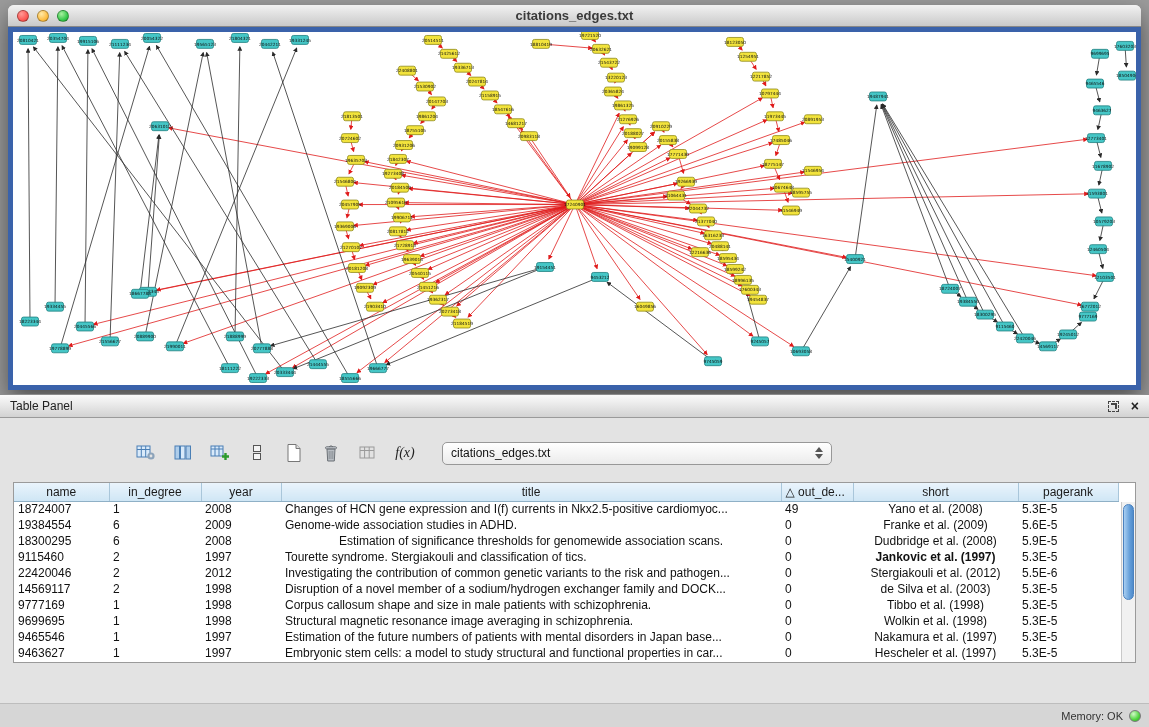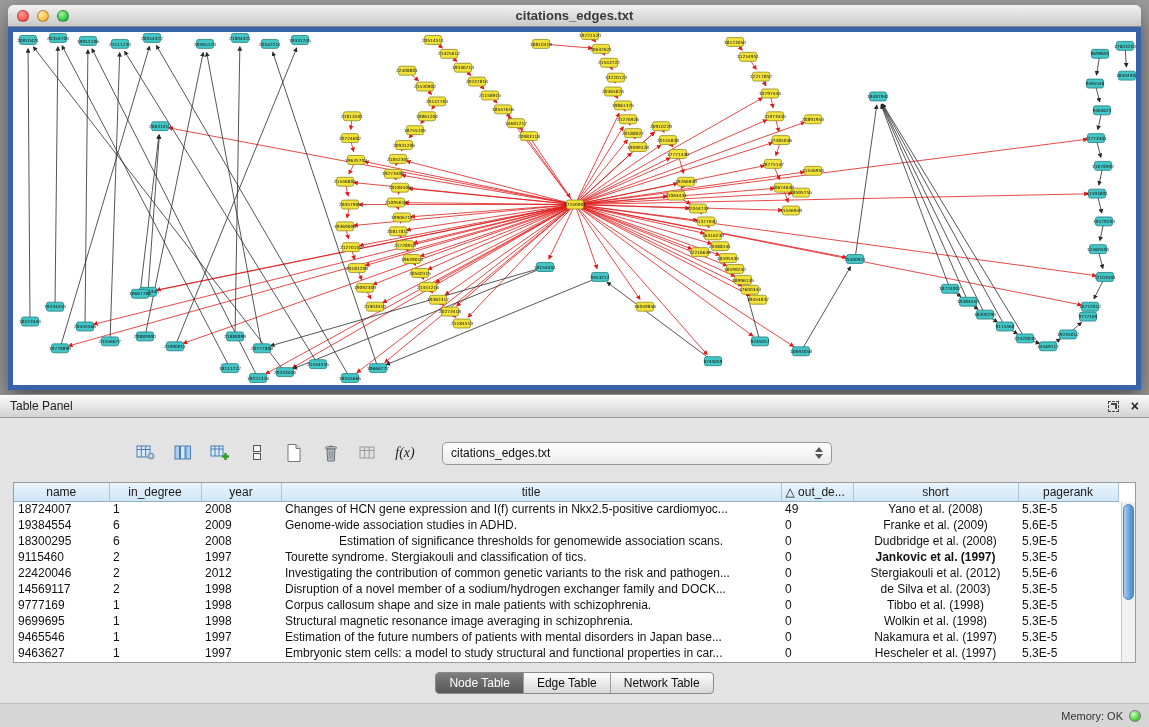--- a/index.html
+++ b/index.html
@@ -1017,25 +1017,18 @@
             <td style="width: 165px; text-align: center;">Hescheler et al. (1997)</td>
             <td style="width: 100px; text-align: left;">5.3E-5</td>
           </tr>
         </tbody>
     </table>
     <div class="vscroll">
       <div class="vthumb"></div>
     </div>
   </div>
 
-  <div class="tabs-row">
-    <div class="tab-group" id="tab-group">
-        <div class="tab active">Node Table</div>
-        <div class="tab">Edge Table</div>
-        <div class="tab">Network Table</div>
-      </div>
-  </div>
 </div>
 
 <div class="statusbar">
   <span>Memory: OK</span>
   <span class="mem-dot"></span>
 </div>
 
 </body></html>

